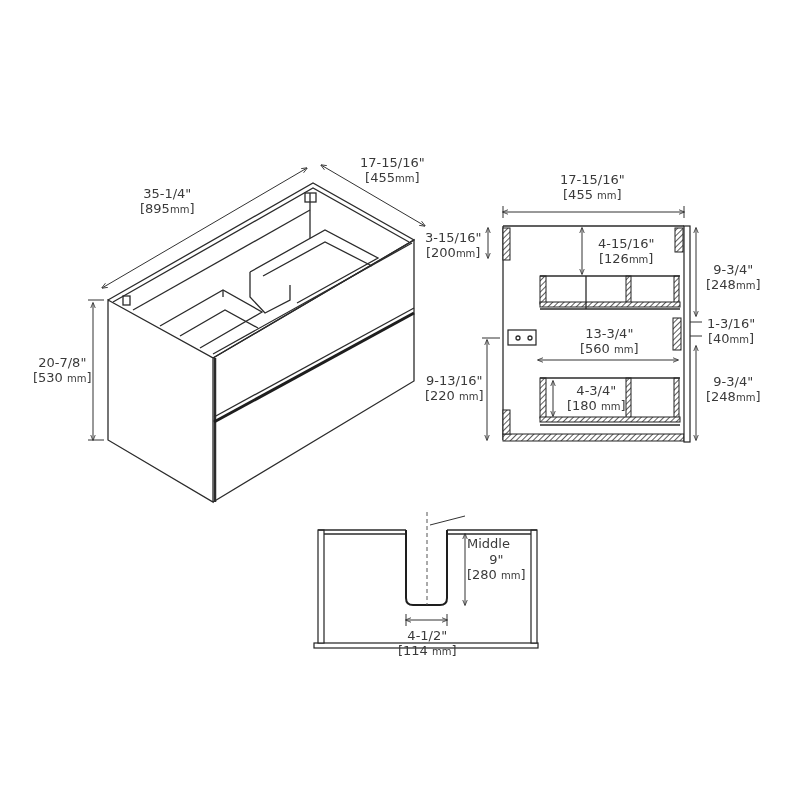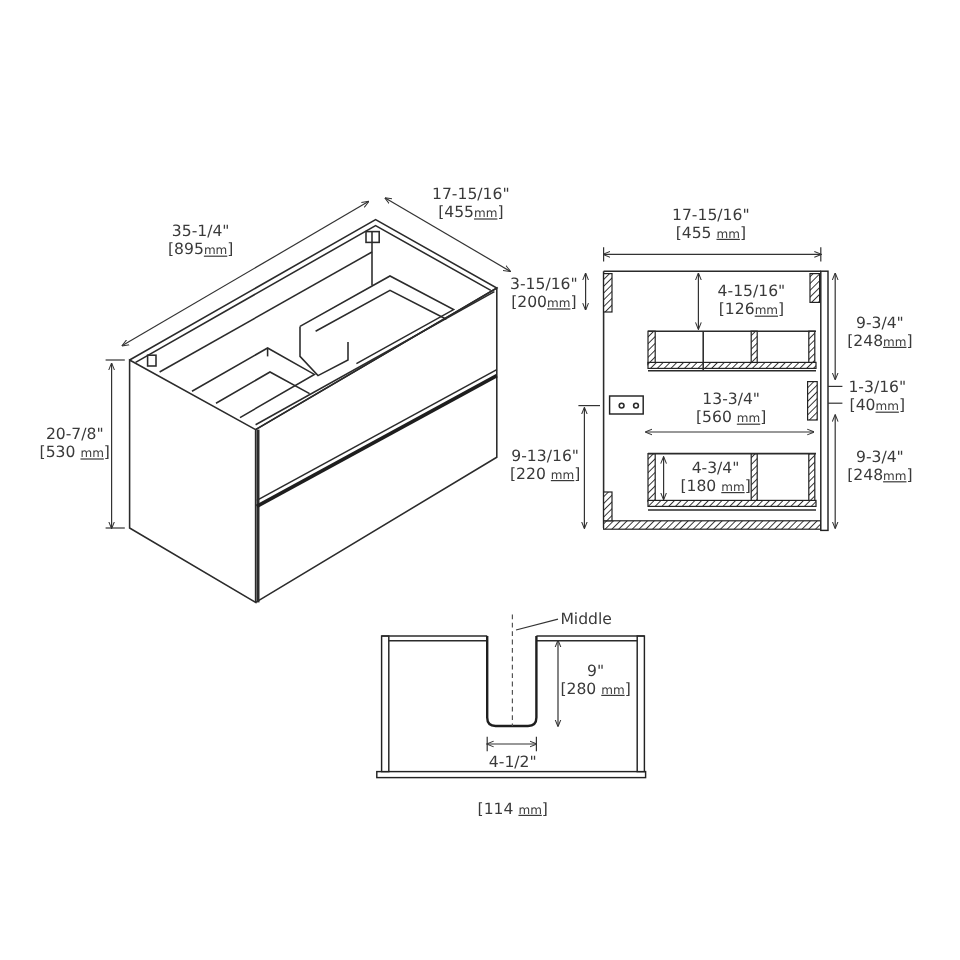--- a/index.html
+++ b/index.html
@@ -4,21 +4,21 @@
   <style>
     html, body { margin: 0; padding: 0; background: #ffffff; }
     body { width: 800px; height: 800px; position: relative; overflow: hidden; font-family: "DejaVu Sans", sans-serif; }
     svg { position: absolute; left: 0; top: 0; }
     .ln { stroke: #2b2b2b; fill: none; stroke-width: 1.3; }
     .thick { stroke: #1e1e1e; fill: none; stroke-width: 2; }
     .dim { stroke: #333; fill: none; stroke-width: 1; }
     .wall { stroke: #222; fill: url(#hatch); stroke-width: 1; }
     .panel { stroke: #222; fill: #fff; stroke-width: 1.2; }
     .lbl { position: absolute; color: #3a3a3a; font-size: 12.5px; line-height: 15px; text-align: center; white-space: nowrap; }
-    .lbl .mm { font-size: 10px; text-decoration: underline; }
+    .lbl .mm { font-size: 10px; }
     .lbl.big { font-size: 13px; }
   </style>
 </head>
 <body>
 
 <svg width="800" height="800" viewBox="0 0 800 800">
   <defs>
     <pattern id="hatch" width="4" height="4" patternUnits="userSpaceOnUse" patternTransform="rotate(45)">
       <rect width="4" height="4" fill="#fff"></rect>
       <line x1="0" y1="0" x2="0" y2="4" stroke="#333" stroke-width="1.6"></line>
@@ -172,21 +172,21 @@
 </div>
 <div class="lbl big" style="left:425px;top:373px;">
   <div>9-13/16"</div>
   <div>[<span>220</span> <span class="mm">mm</span>]</div>
 </div>
 <div class="lbl big" style="left:567px;top:383px;">
   <div>4-3/4"</div>
   <div>[<span>180</span> <span class="mm">mm</span>]</div>
 </div>
 
-<div class="lbl big" style="left:467px;top:509px;">Middle</div>
+<div class="lbl big" style="left:467px;top:536px;">Middle</div>
 <div class="lbl big" style="left:467px;top:552px;">
   <div>9"</div>
   <div>[<span>280</span> <span class="mm">mm</span>]</div>
 </div>
 <div class="lbl big" style="left:398px;top:628px;">
   <div>4-1/2"</div>
-  <div style="margin-top:24px;">[<span>114</span> <span class="mm">mm</span>]</div>
+  <div style="margin-top:0;">[<span>114</span> <span class="mm">mm</span>]</div>
 </div>
 
 </body></html>

